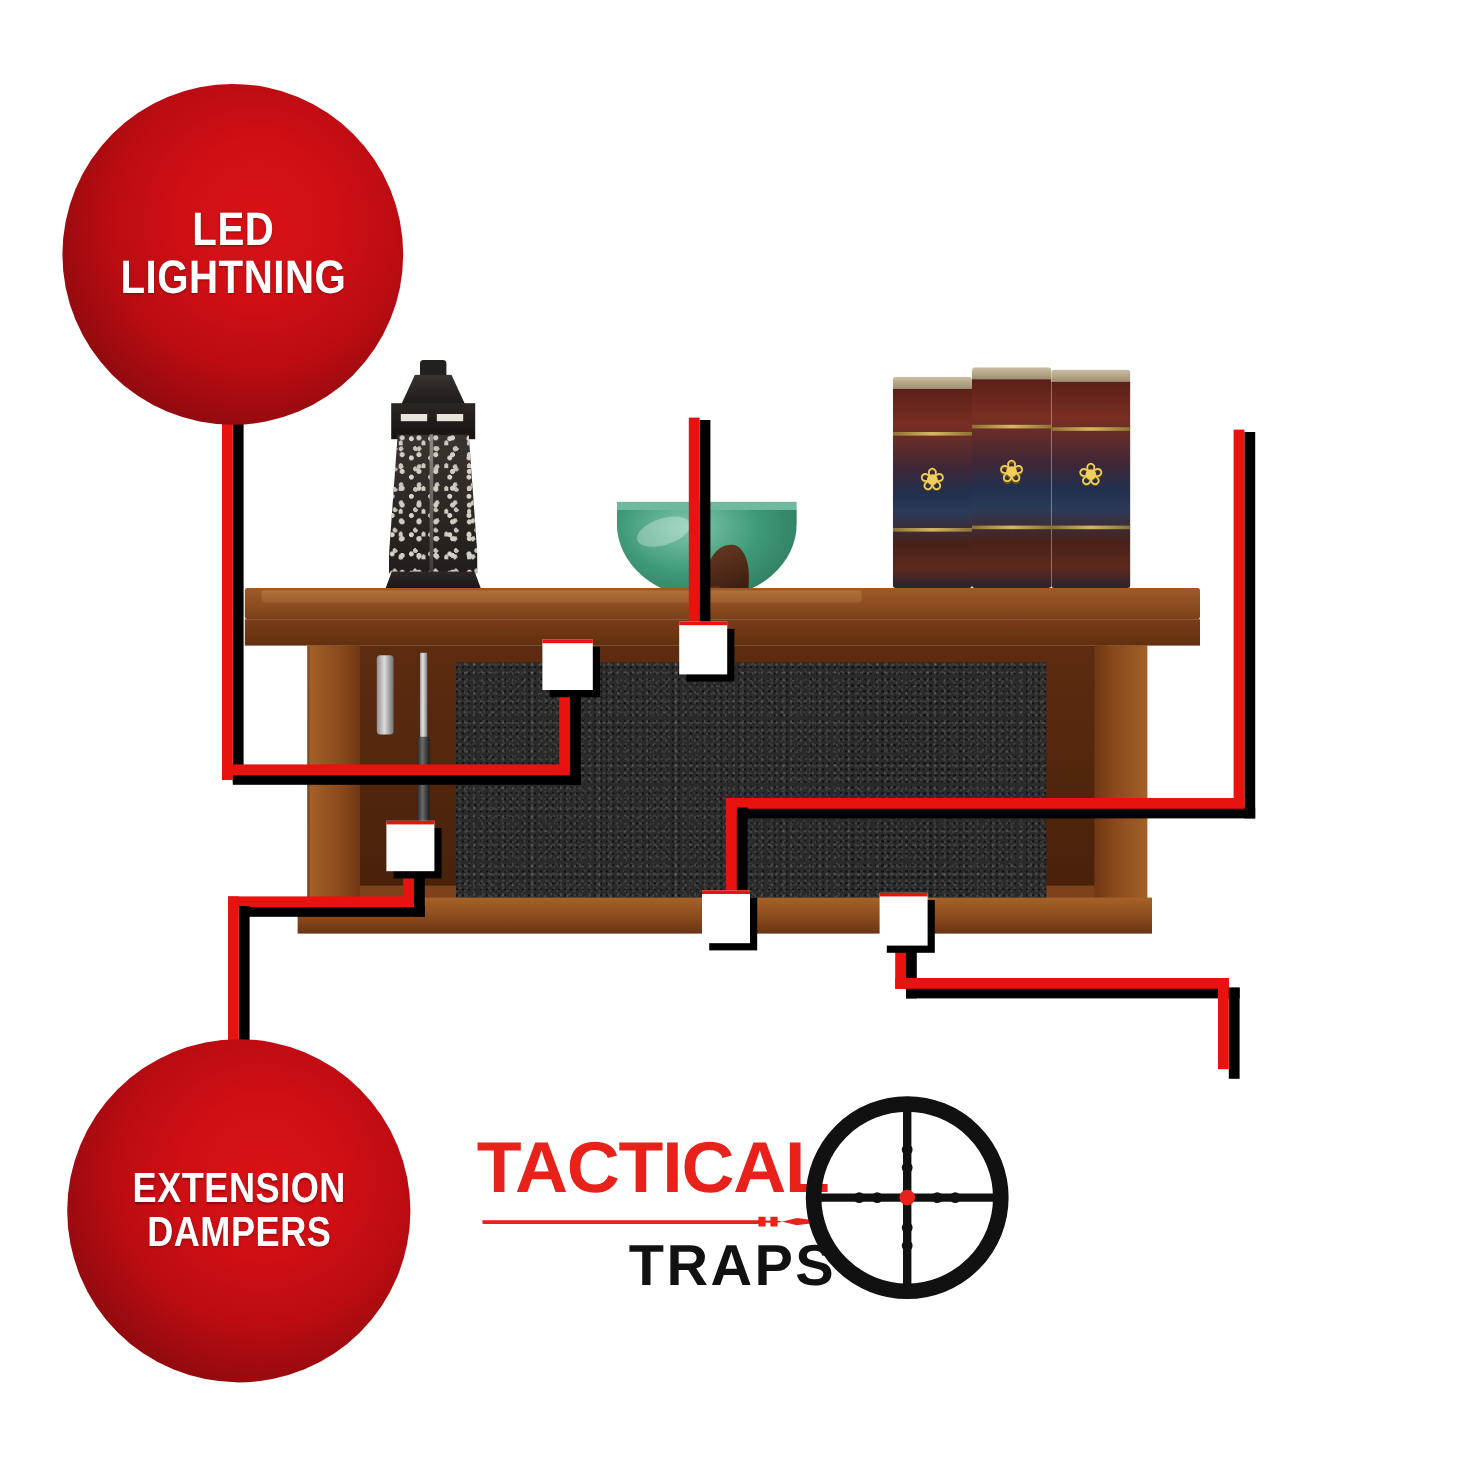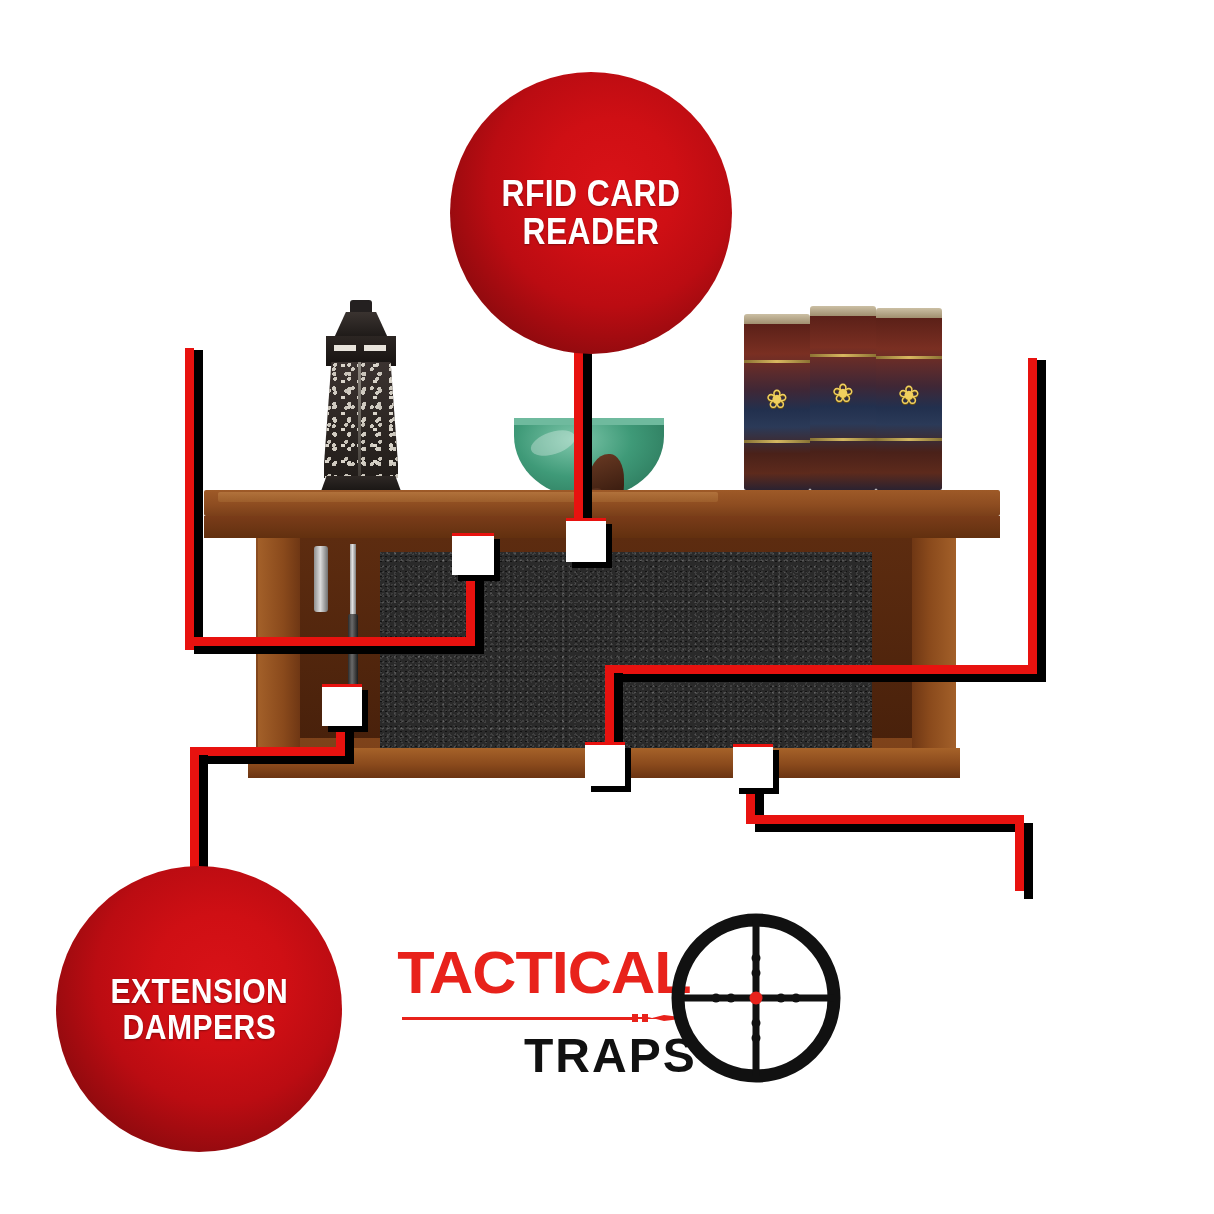--- a/index.html
+++ b/index.html
@@ -340,27 +340,27 @@
   <div class="seg">
     <div class="sh" style="left:755px; top:786px; width:9px; height:46px;"></div>
     <div class="ln" style="left:746px; top:778px; width:9px; height:46px;"></div>
     <div class="sh" style="left:755px; top:823px; width:278px; height:9px;"></div>
     <div class="ln" style="left:746px; top:815px; width:278px; height:9px;"></div>
     <div class="sh" style="left:1024px; top:823px; width:9px; height:76px;"></div>
     <div class="ln" style="left:1015px; top:815px; width:9px; height:76px;"></div>
   </div>
   <div class="marker" style="left:733px; top:744px; width:40px; height:44px;"></div>
 
-
-  <div class="bubble bub-red" id="bubble-rfid-reader">
+  <div class="bubble bub-red" id="bubble-led">
     <span class="btxt">
-      <span>RFID CARD</span><br>
-      <span>READER</span>
+      <span>LED</span><br>
+      <span>LIGHTNING</span>
     </span>
   </div>
+
 
 
   <div class="bubble bub-red" id="bubble-dampers">
     <span class="btxt">
       <span>EXTENSION</span><br>
       <span>DAMPERS</span>
     </span>
   </div>
 
 

